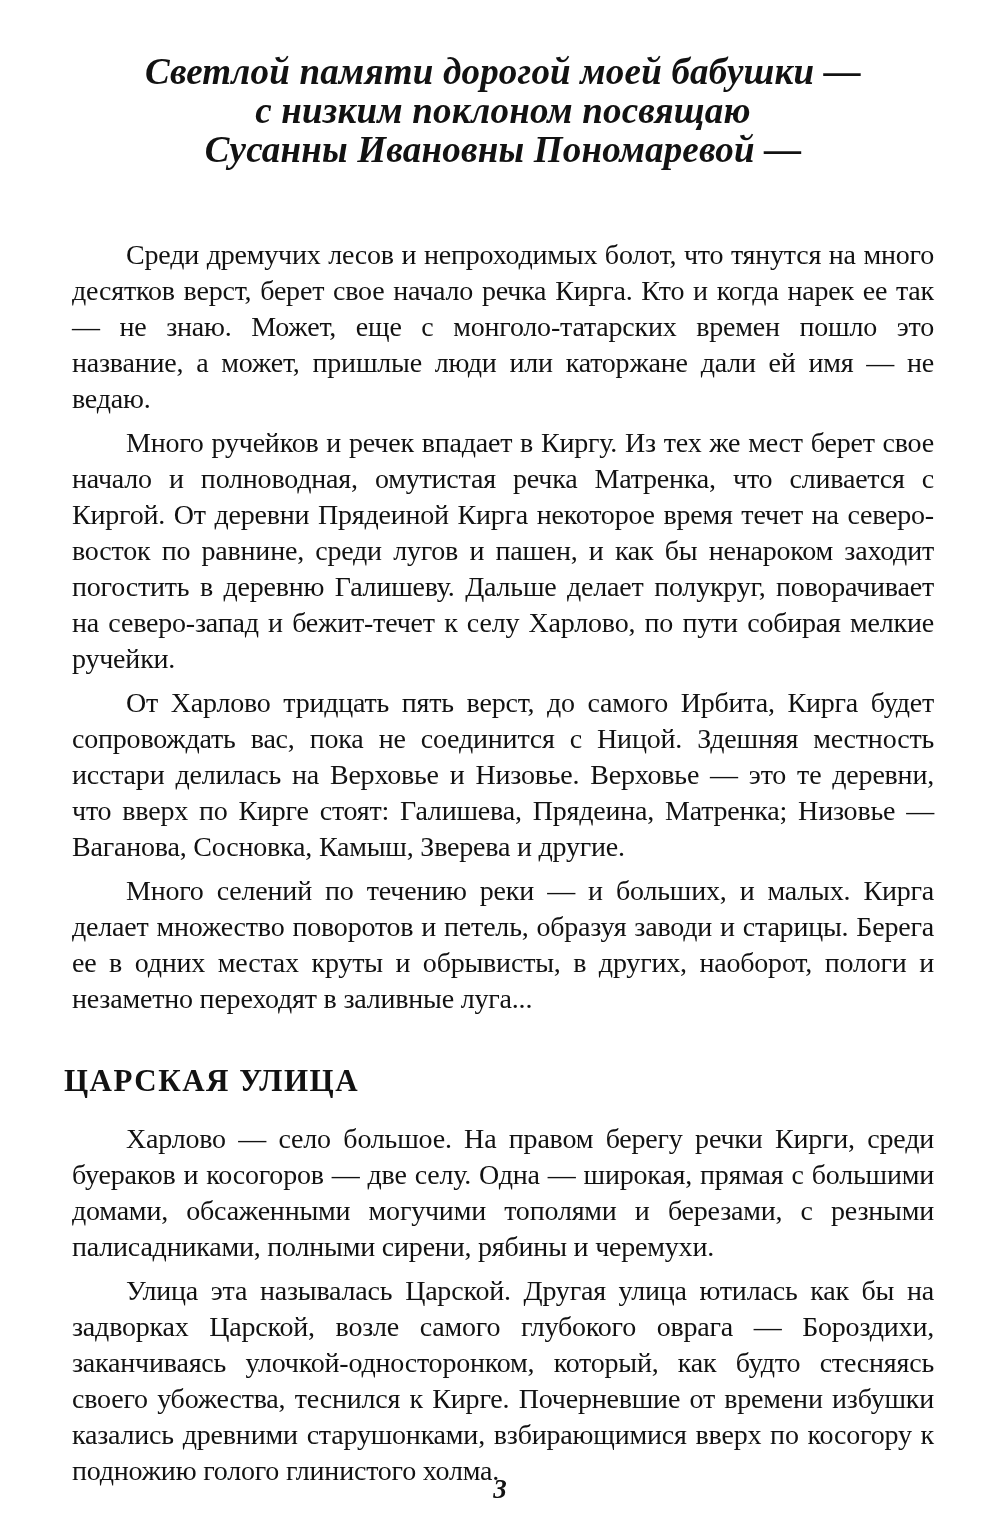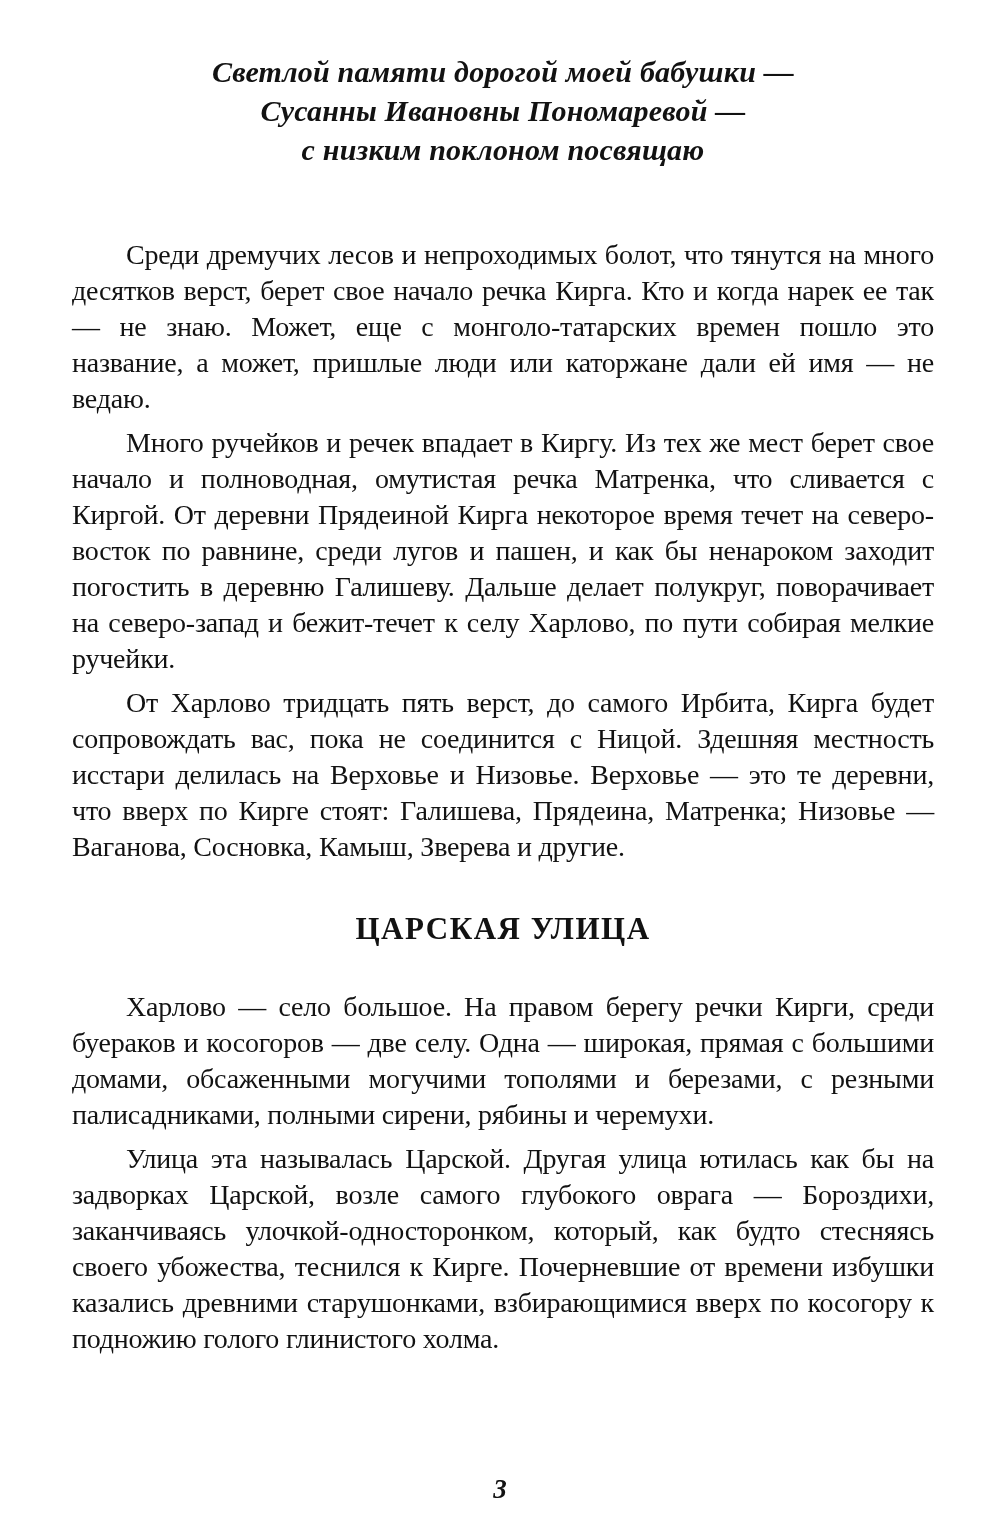--- a/index.html
+++ b/index.html
@@ -19,43 +19,43 @@
     position: relative;
     width: 100%;
     height: 100%;
     box-sizing: border-box;
     padding: 52px 58px 0 64px;
   }
   .dedication {
     text-align: center;
     font-style: italic;
     font-weight: bold;
-    font-size: 30px;
+    font-size: 37px;
     line-height: 39px;
     margin: 0 0 68px 0;
     letter-spacing: 0.2px;
   }
   .bodytext {
     font-size: 28px;
     line-height: 36px;
     text-align: justify;
     letter-spacing: -0.2px;
   }
   .bodytext p {
     margin: 8px;
     text-indent: 54px;
   }
   .section-heading {
     display: block;
-    text-align: center;
+    text-align: left;
     font-size: 31px;
     font-weight: bold;
     font-style: normal;
     letter-spacing: 1.5px;
-    margin: 46px 0 42px 0;
+    margin: 46px 0 22px 0;
     text-indent: 0;
     line-height: 36px;
   }
   .pagenum {
     position: absolute;
     bottom: 22px;
     left: 0;
     width: 100%;
     text-align: center;
     font-size: 27px;
@@ -64,28 +64,29 @@
     color: #121212;
   }
 </style>
 </head>
 <body>
 
 <div class="page">
 
   <div class="dedication">
     <div>Светлой памяти дорогой моей бабушки —</div>
+    <div>с низким поклоном посвящаю</div>
     <div>Сусанны Ивановны Пономаревой —</div>
-    <div>с низким поклоном посвящаю</div>
   </div>
 
   <div class="bodytext">
     <p>Среди дремучих лесов и непроходимых болот, что тянутся на много десятков верст, берет свое начало речка Кирга. Кто и когда нарек ее так — не знаю. Может, еще с монголо-татарских времен пошло это название, а может, пришлые люди или каторжане дали ей имя — не ведаю.</p>
     <p>Много ручейков и речек впадает в Киргу. Из тех же мест берет свое начало и полноводная, омутистая речка Матренка, что сливается с Киргой. От деревни Прядеиной Кирга некоторое время течет на северо-восток по равнине, среди лугов и пашен, и как бы ненароком заходит погостить в деревню Галишеву. Дальше делает полукруг, поворачивает на северо-запад и бежит-течет к селу Харлово, по пути собирая мелкие ручейки.</p>
     <p>От Харлово тридцать пять верст, до самого Ирбита, Кирга будет сопровождать вас, пока не соединится с Ницой. Здешняя местность исстари делилась на Верховье и Низовье. Верховье — это те деревни, что вверх по Кирге стоят: Галишева, Прядеина, Матренка; Низовье — Ваганова, Сосновка, Камыш, Зверева и другие.</p>
+    <p>Много селений по течению реки — и больших, и малых. Кирга делает множество поворотов и петель, образуя заводи и старицы. Берега ее в одних местах круты и обрывисты, в других, наоборот, пологи и незаметно переходят в заливные луга...</p>
 
     <h2 class="section-heading">ЦАРСКАЯ УЛИЦА</h2>
 
     <p>Харлово — село большое. На правом берегу речки Кирги, среди буераков и косогоров — две селу. Одна — широкая, прямая с большими домами, обсаженными могучими тополями и березами, с резными палисадниками, полными сирени, рябины и черемухи.</p>
     <p>Улица эта называлась Царской. Другая улица ютилась как бы на задворках Царской, возле самого глубокого оврага — Бороздихи, заканчиваясь улочкой-односторонком, который, как будто стесняясь своего убожества, теснился к Кирге. Почерневшие от времени избушки казались древними старушонками, взбирающимися вверх по косогору к подножию голого глинистого холма.</p>
   </div>
 
   <div class="pagenum">3</div>
 
 </div>

